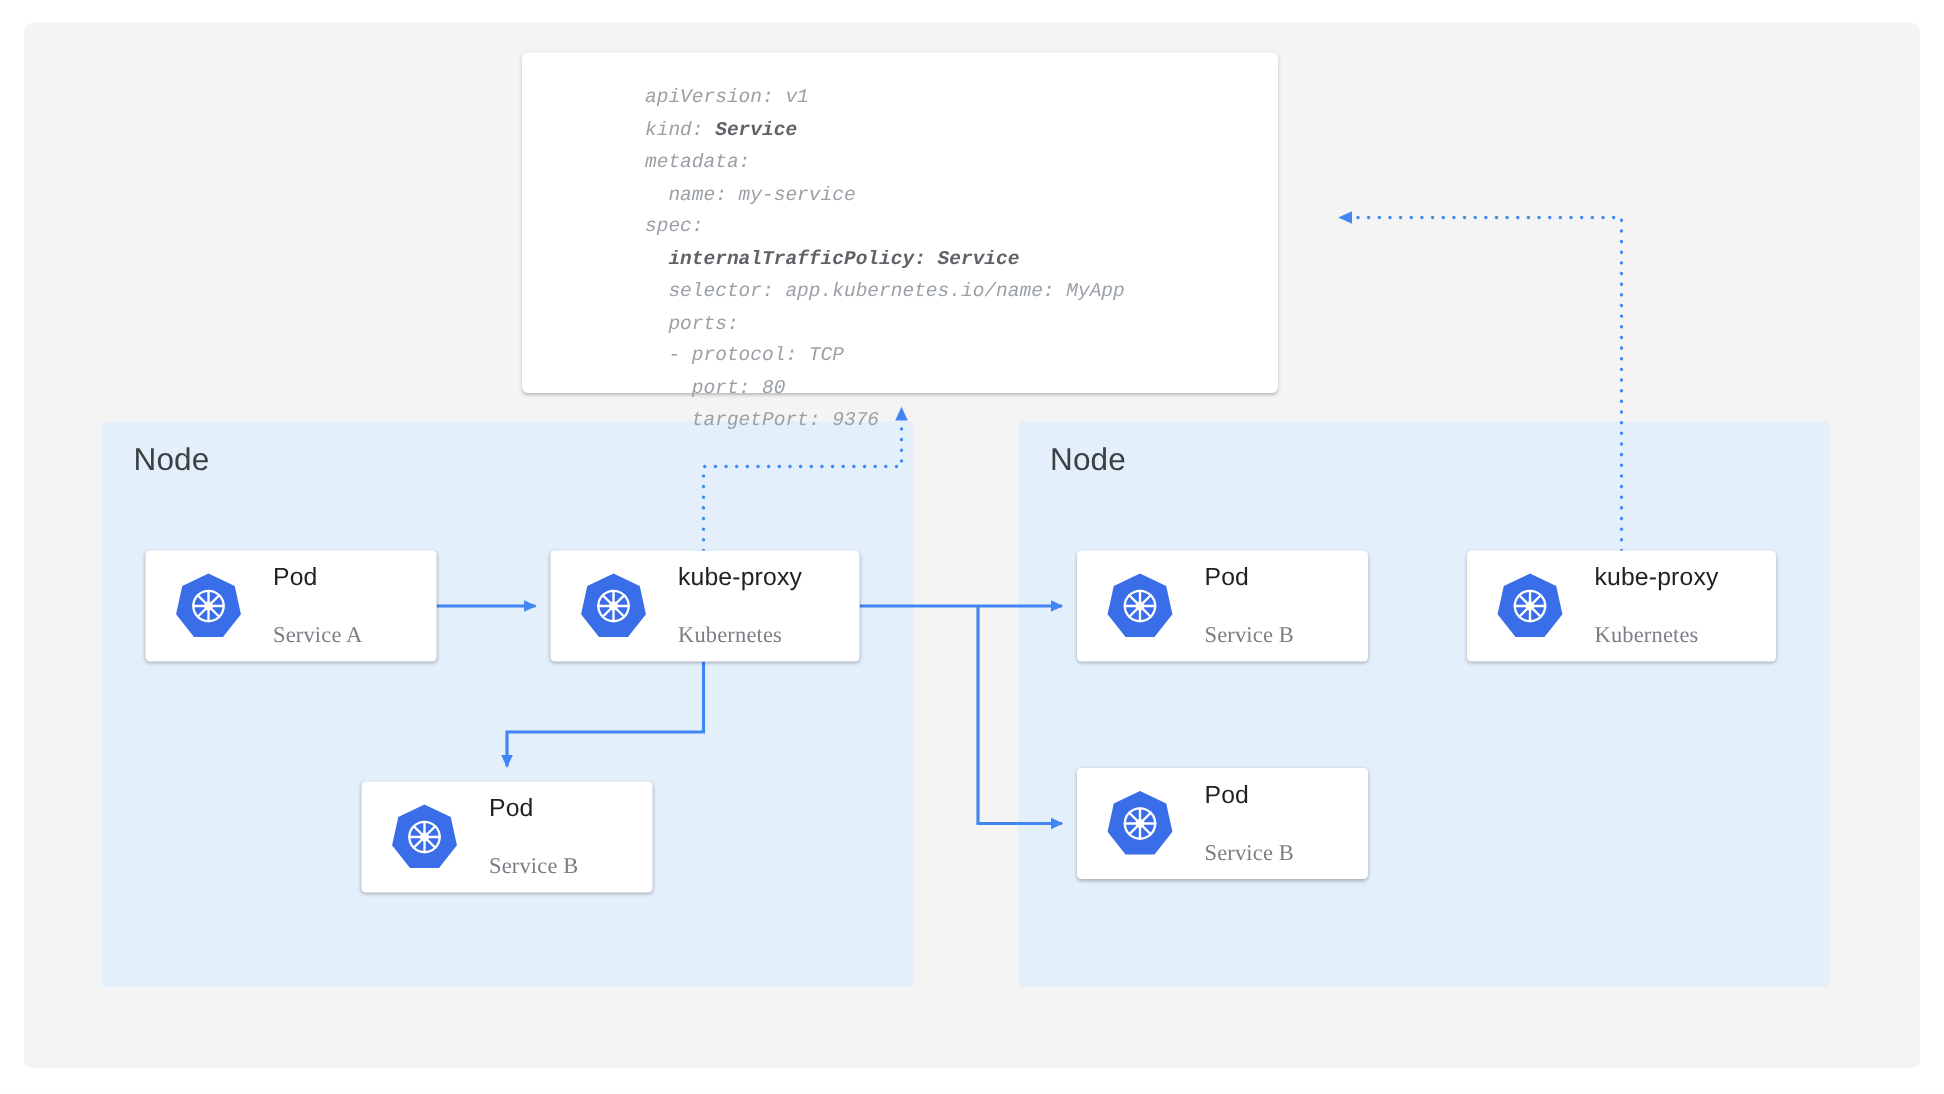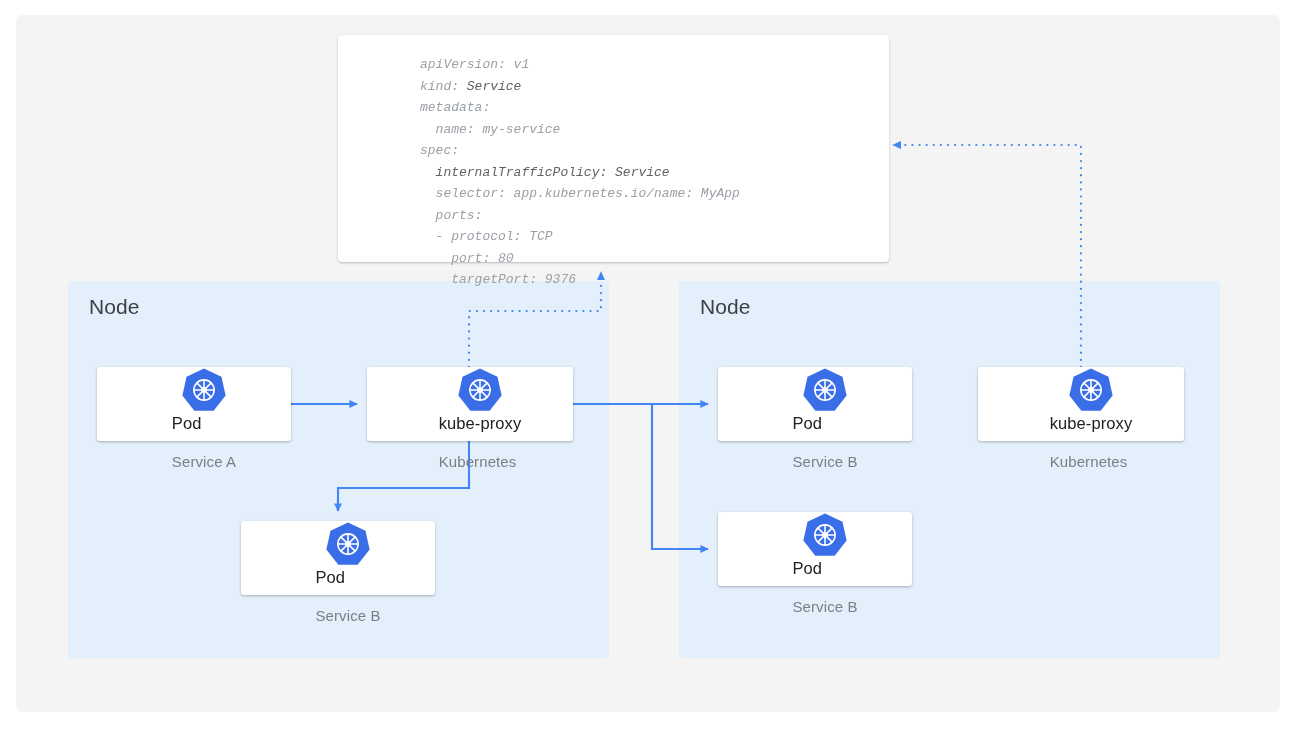--- a/index.html
+++ b/index.html
@@ -38,43 +38,43 @@
     top: 0;
     width: 1296px;
     height: 729px;
     pointer-events: none;
     z-index: 5;
   }
 
   
   #yaml-card {
     position: absolute;
-    left: 338px;
+    left: 348px;
     top: 35px;
-    width: 551px;
+    width: 504px;
     height: 227px;
     background: #ffffff;
     border-radius: 4px;
     box-shadow: 0 1px 3px rgba(0,0,0,0.18), 0 1px 1px rgba(0,0,0,0.07);
     z-index: 10;
   }
 
   #yaml-code {
     position: absolute;
     left: 82px;
     top: 19px;
     font-family: "Liberation Mono", "DejaVu Sans Mono", monospace;
     font-size: 13px;
     line-height: 21.5px;
     font-style: italic;
     color: #9aa0a6;
     white-space: pre;
   }
   #yaml-code .b {
-    font-weight: normal;
+    font-weight: bold;
     color: #5f6368;
   }
 
   
   .node-box {
     position: absolute;
     background: #e3effb;
     border-radius: 3px;
     z-index: 2;
   }
@@ -92,21 +92,20 @@
 
   
   .entity {
     position: absolute;
     background: #ffffff;
     border-radius: 3px;
     box-shadow: 0 1px 3px rgba(0,0,0,0.20), 0 1px 2px rgba(0,0,0,0.08);
     display: flex;
     align-items: center;
     z-index: 8;
-    flex-direction: column;
   }
   .entity .k8s-icon {
     flex: 0 0 auto;
     width: 46px;
     height: 46px;
     margin-left: 19px;
   }
   .entity .labels {
     display: flex;
     flex-direction: column;
@@ -118,20 +117,21 @@
     color: #202124;
     line-height: 21px;
     letter-spacing: 0.1px;
   }
   .entity .subtitle {
     font-size: 15px;
     color: #7a7f85;
     line-height: 20px;
     margin-top: 18px;
     letter-spacing: 0.1px;
+    font-family: Liberation Serif, serif;
   }
 
   
   #pod-service-a      { left: 97px;  top: 367px; width: 194px; height: 74px; }
   #kube-proxy-left    { left: 367px; top: 367px; width: 206px; height: 74px; }
   #pod-service-b-left { left: 241px; top: 521px; width: 194px; height: 74px; }
   #pod-service-b-r1   { left: 718px; top: 367px; width: 194px; height: 74px; }
   #pod-service-b-r2   { left: 718px; top: 512px; width: 194px; height: 74px; }
   #kube-proxy-right   { left: 978px; top: 367px; width: 206px; height: 74px; }
 </style>

